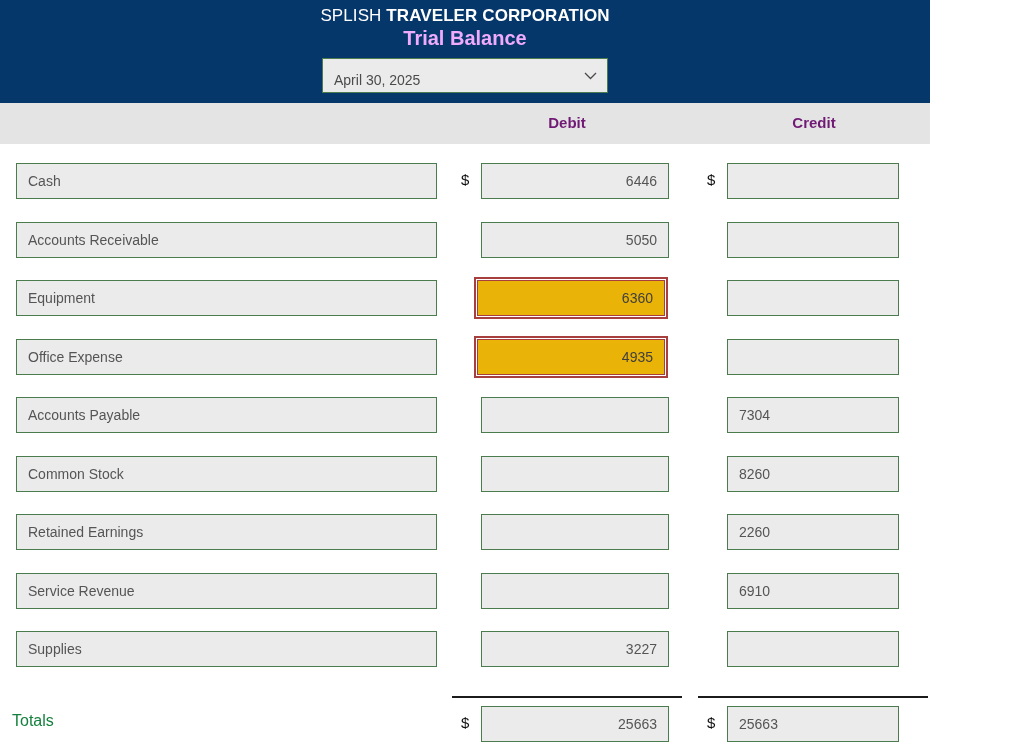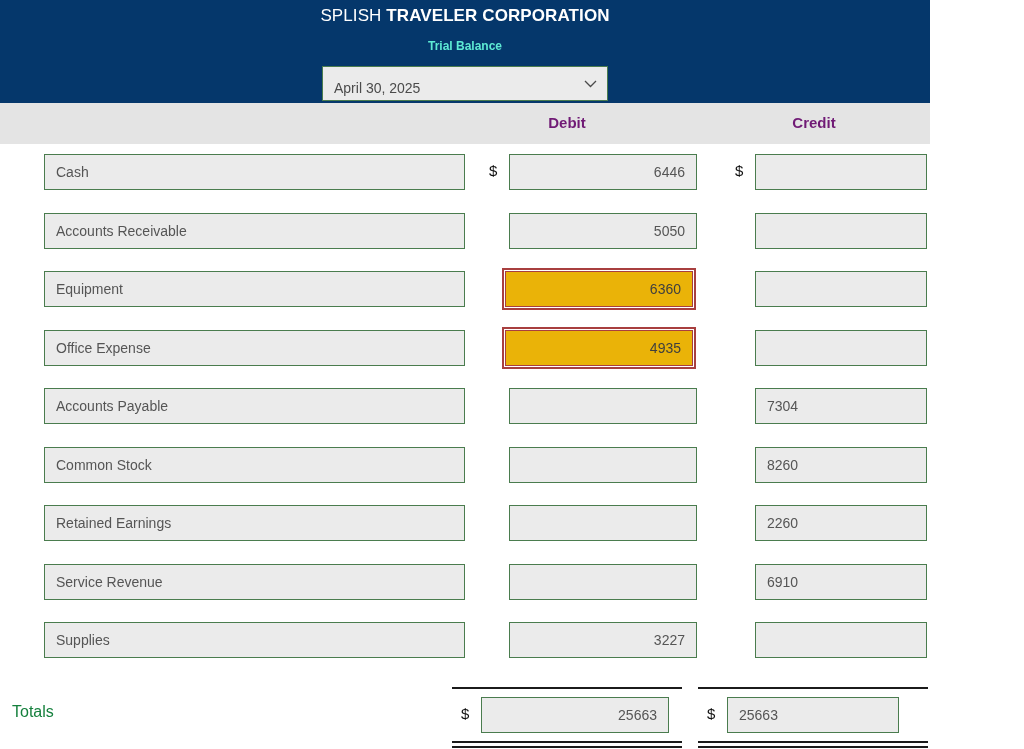--- a/index.html
+++ b/index.html
@@ -37,25 +37,25 @@
     letter-spacing: 0.1px;
     white-space: nowrap;
   }
   .company-light {
     font-weight: 400;
   }
   .company-bold {
     font-weight: bold;
   }
   .report-title {
-    color: #5eead4;
-    font-size: 12px;
+    color: #f0abfc;
+    font-size: 20px;
     font-weight: bold;
     line-height: 21px;
-    margin-top: 9px;
+    margin-top: 1px;
   }
   .period-select-wrap {
     margin-top: 9px;
     display: flex;
     justify-content: center;
   }
   .period-select {
     width: 286px;
     height: 35px;
     box-sizing: border-box;
@@ -92,22 +92,21 @@
     font-weight: bold;
     color: #701a75;
     text-align: center;
   }
   .colhead .debit-h  { left: 482px; width: 170px; }
   .colhead .credit-h { left: 729px; width: 170px; }
 
   
   .rows {
     position: relative;
-    padding-top: 10px;
-    margin-left: 28px;
+    padding-top: 19px;
   }
   .row {
     position: relative;
     height: 58.5px;
   }
 
   .fld {
     position: absolute;
     box-sizing: border-box;
     height: 36px;

